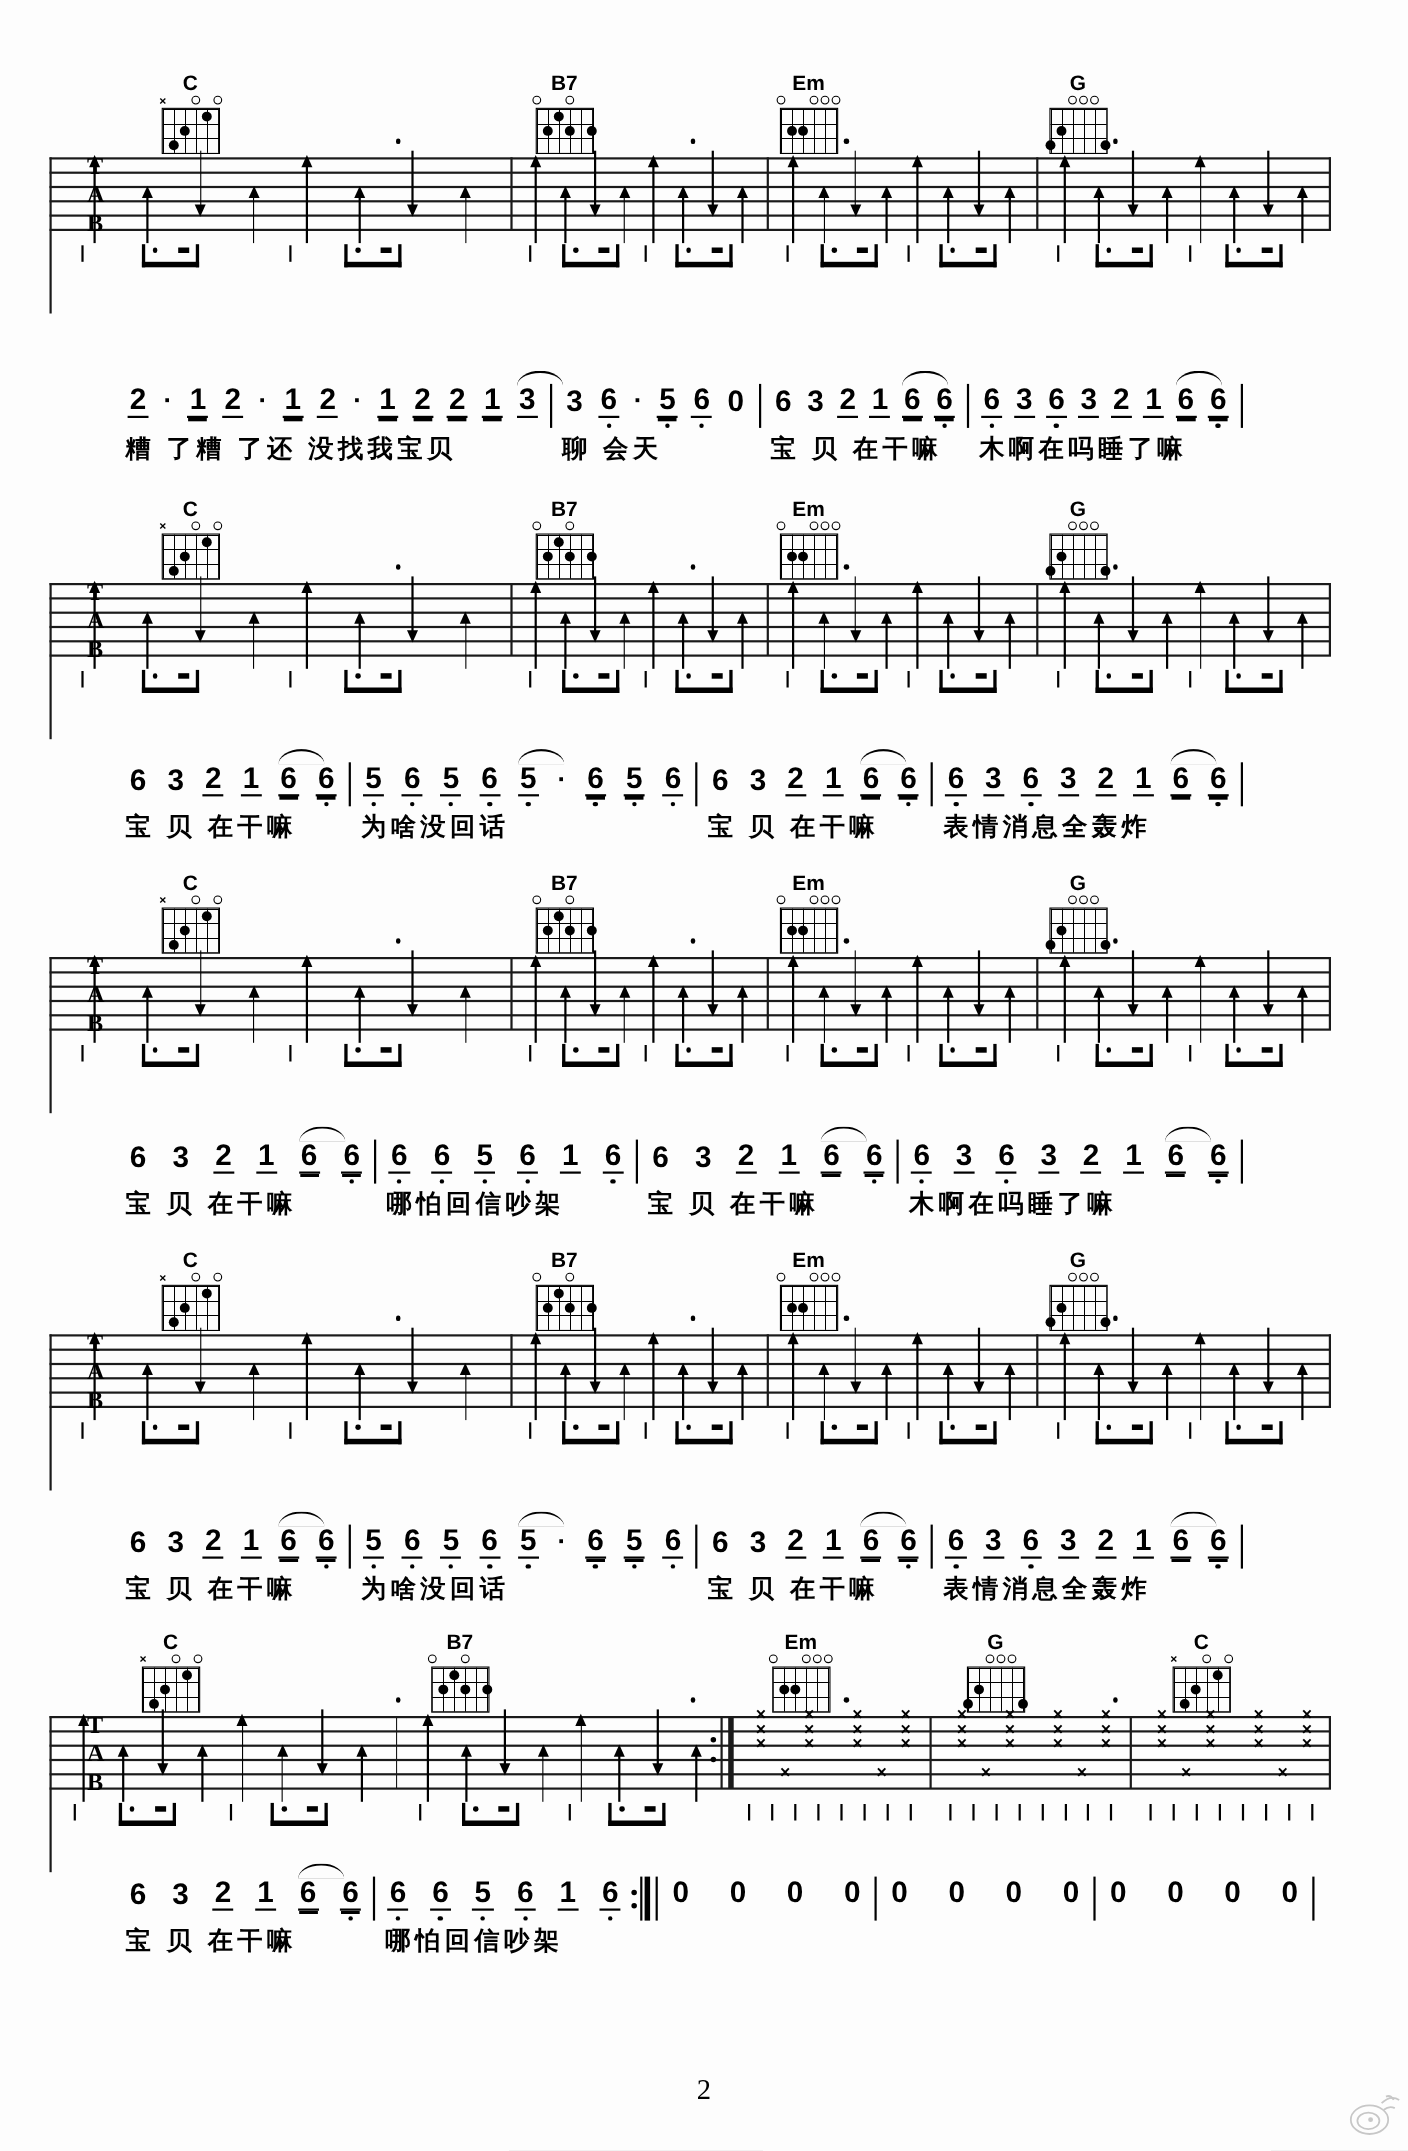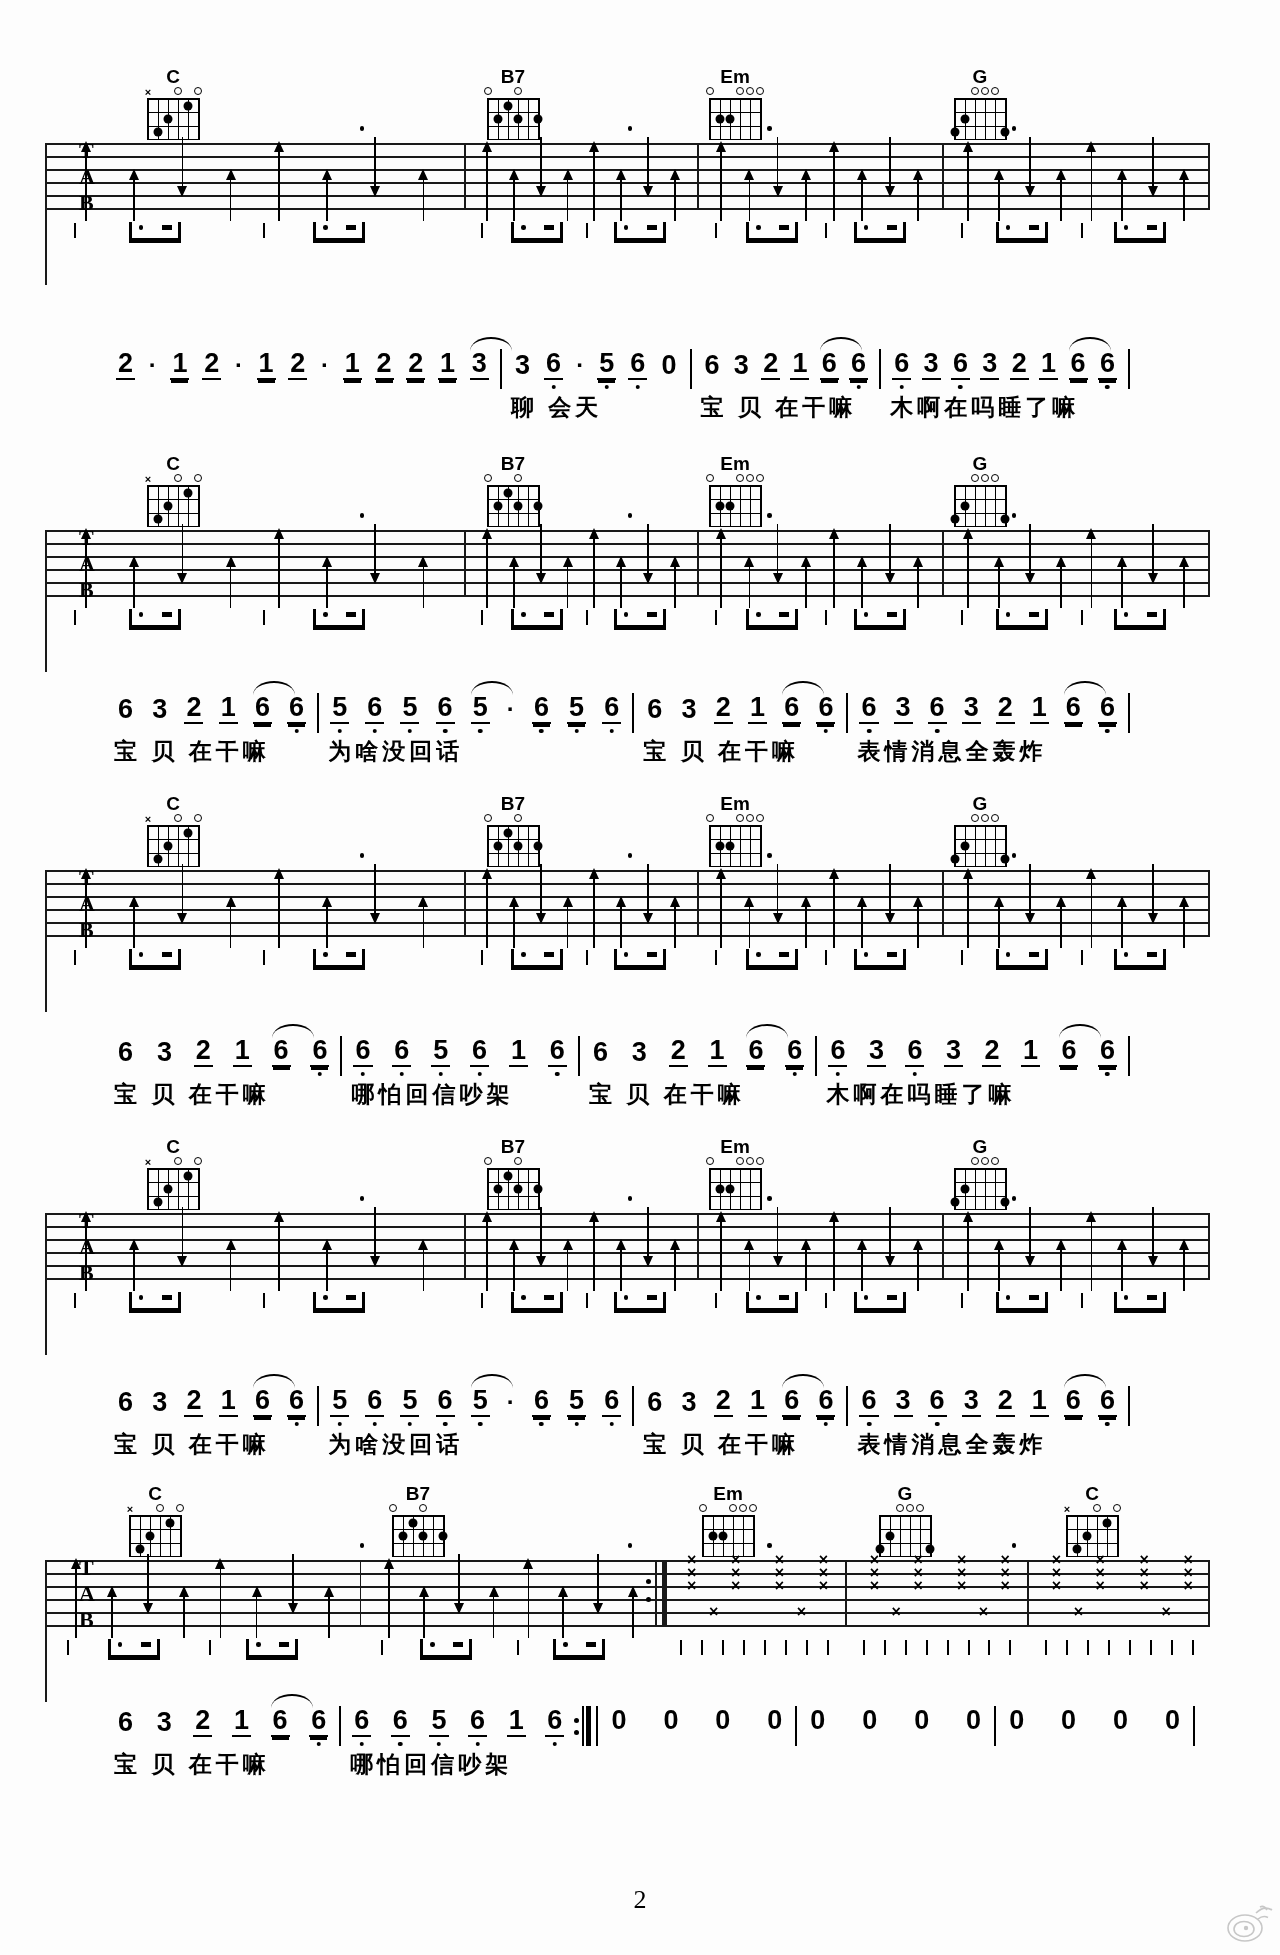--- a/index.html
+++ b/index.html
@@ -853,20 +853,21 @@
             <span class="jt dot">·</span>
             <span class="jt u2">1</span>
             <span class="jt u1">2</span>
             <span class="jt dot">·</span>
             <span class="jt u2">1</span>
             <span class="jt u2">2</span>
             <span class="jt u2">2</span>
             <span class="jt u2">1</span>
             <span class="jt u1 tie">3</span>
           </div>
+          <div class="jlyric">糟 了糟 了还 没找我宝贝</div>
         </div>
         <div class="jbarline"></div>
         <div class="jmeasure" style="flex-grow: 6;">
           <div class="jnums">
             <span class="jt">3</span>
             <span class="jt u1 ld">6</span>
             <span class="jt dot">·</span>
             <span class="jt u2 ld">5</span>
             <span class="jt u1 ld">6</span>
             <span class="jt">0</span>

